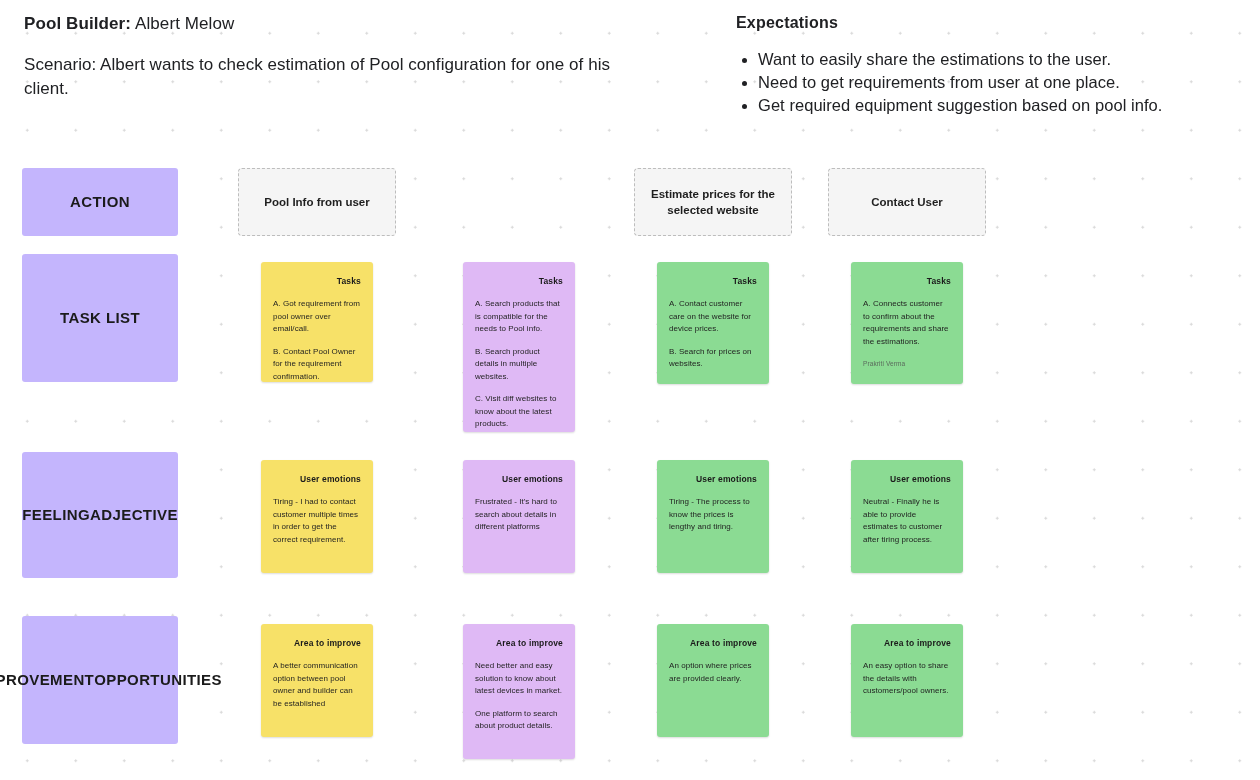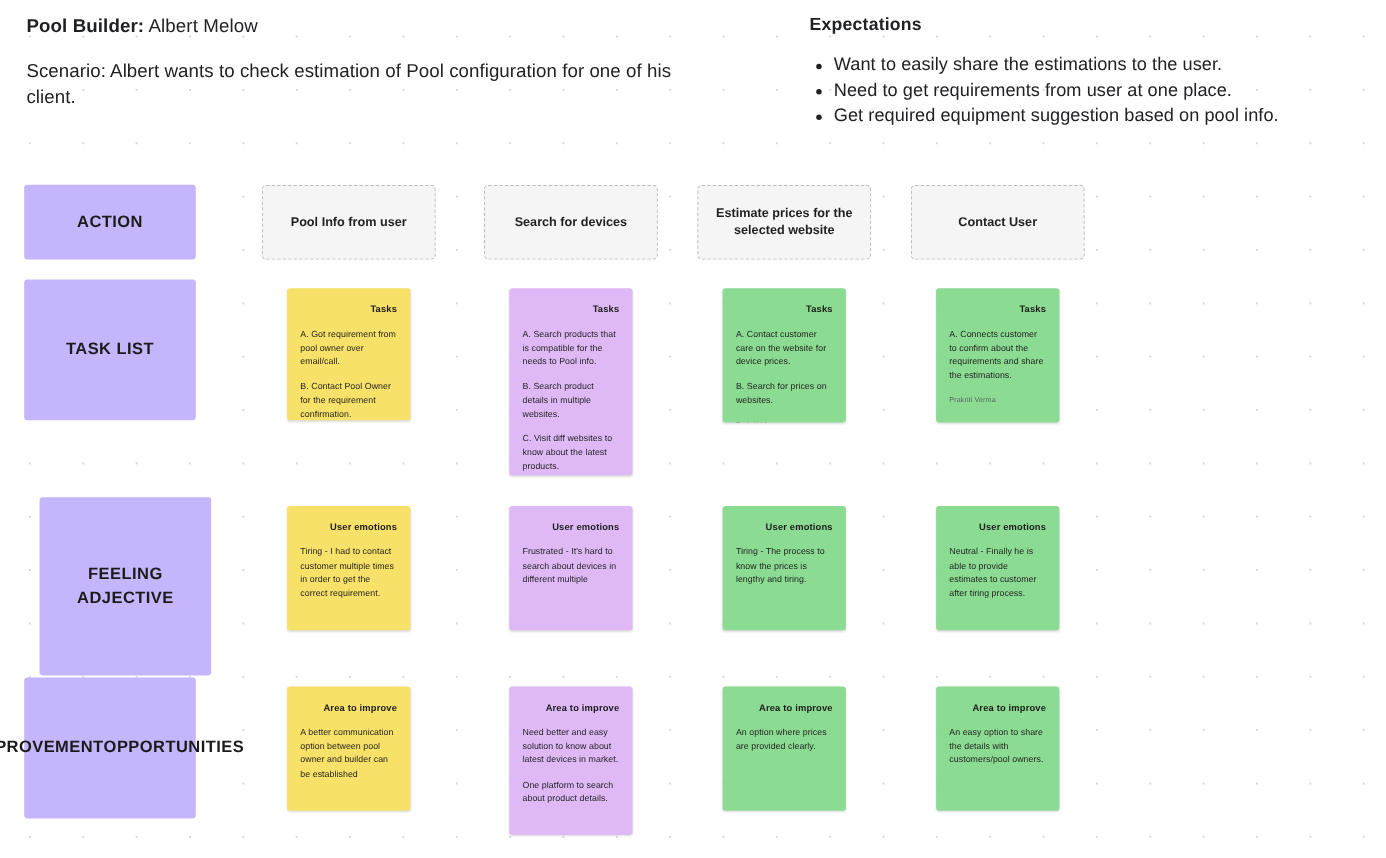--- a/index.html
+++ b/index.html
@@ -184,36 +184,33 @@
 <div id="board">
 
   <div class="row-label" style="left:22px; top:168px; width:156px; height:68px;">
     <span>ACTION</span>
   </div>
 
   <div class="row-label" style="left:22px; top:254px; width:156px; height:128px;">
     <span>TASK LIST</span>
   </div>
 
-  <div class="row-label" style="left:36px; top:452px; width:156px; height:162px; flex-direction:column;">
+  <div class="row-label" style="left:22px; top:452px; width:156px; height:126px; flex-direction:row;">
     <span>FEELING</span>
     <span>ADJECTIVE</span>
   </div>
 
   <div class="row-label" style="left:22px; top:616px; width:156px; height:128px; flex-direction:row;">
     <span>IMPROVEMENT</span>
     <span>OPPORTUNITIES</span>
   </div>
 
   <div class="action-card" style="left:238px; top:168px; width:158px; height:68px;">
     <span>Pool Info from user</span>
   </div>
-  <div class="action-card" style="left:440px; top:168px; width:158px; height:68px;">
-    <span>Search for devices</span>
-  </div>
   <div class="action-card" style="left:634px; top:168px; width:158px; height:68px;">
     <span>Estimate prices for the selected website</span>
   </div>
   <div class="action-card" style="left:828px; top:168px; width:158px; height:68px;">
     <span>Contact User</span>
   </div>
 
   <div class="note yellow" style="left:261px; top:262px; width:112px; height:120px;">
     <div class="note-title">Tasks</div>
     <div class="note-para">A. Got requirement from pool owner over email/call.</div>
@@ -240,21 +237,21 @@
     <div class="note-author">Prakriti Verma</div>
   </div>
 
   <div class="note yellow" style="left:261px; top:460px; width:112px; height:113px;">
     <div class="note-title">User emotions</div>
     <div class="note-para">Tiring - I had to contact customer multiple times in order to get the correct requirement.</div>
   </div>
 
   <div class="note purple" style="left:463px; top:460px; width:112px; height:113px;">
     <div class="note-title">User emotions</div>
-    <div class="note-para">Frustrated - It's hard to search about devices in different multiple</div>
+    <div class="note-para">Frustrated - It's hard to search about details in different platforms</div>
   </div>
 
   <div class="note green" style="left:657px; top:460px; width:112px; height:113px;">
     <div class="note-title">User emotions</div>
     <div class="note-para">Tiring - The process to know the prices is lengthy and tiring.</div>
   </div>
 
   <div class="note green" style="left:851px; top:460px; width:112px; height:113px;">
     <div class="note-title">User emotions</div>
     <div class="note-para">Neutral - Finally he is able to provide estimates to customer after tiring process.</div>

